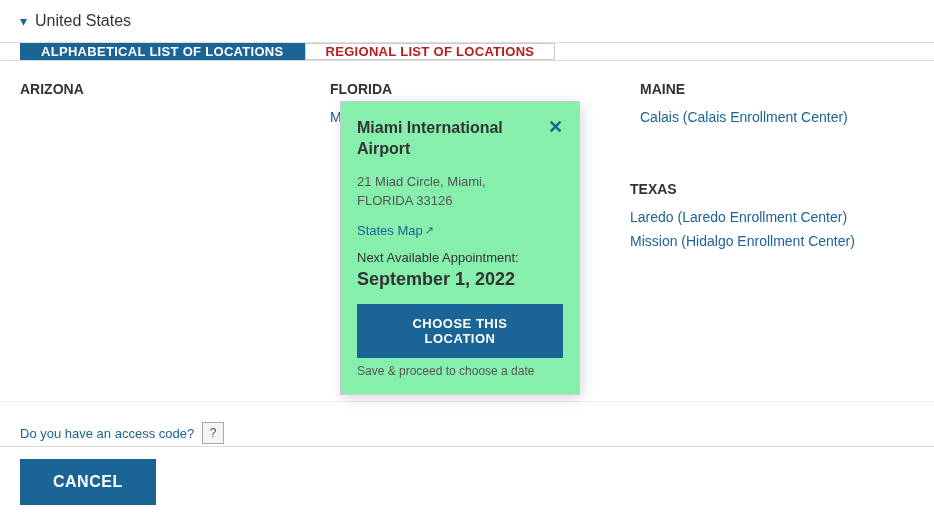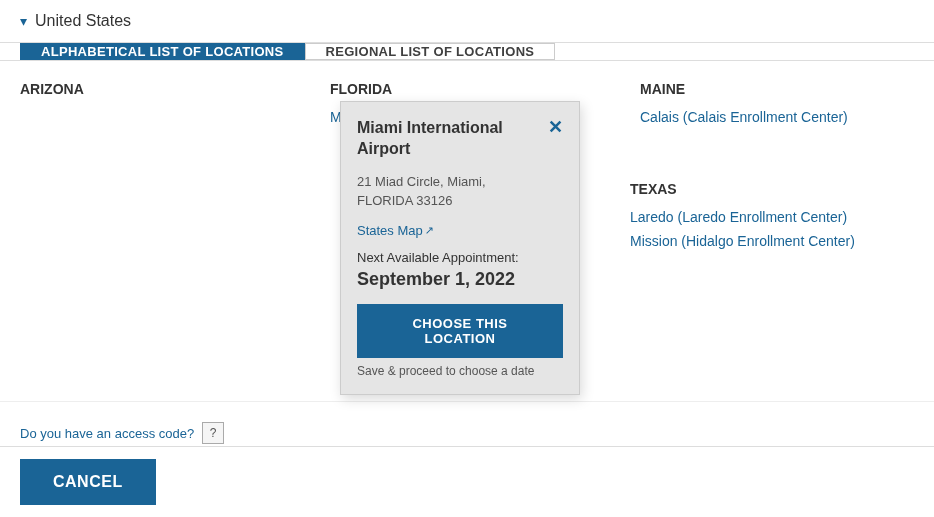--- a/index.html
+++ b/index.html
@@ -49,21 +49,21 @@
       text-transform: uppercase;
       letter-spacing: 0.3px;
     }
     .tab.active {
       background: #1a6496;
       color: #fff;
       border-color: #1a6496;
     }
     .tab.inactive {
       background: #fff;
-      color: #404040;
+      color: #b91c1c;
       border: 1px solid #ccc;
     }
 
     
     .main-content {
       background: #fff;
       padding: 20px 20px 0 20px;
       min-height: 340px;
       position: relative;
     }
@@ -94,21 +94,21 @@
       margin-bottom: 8px;
       cursor: pointer;
     }
 
     
     .popup-card {
       position: absolute;
       top: 40px;
       left: 340px;
       width: 240px;
-      background: #e5e5e5;
+      background: #86efac;
       border: 1px solid #ccc;
       box-shadow: 2px 4px 12px rgba(0,0,0,0.15);
       z-index: 100;
       padding: 16px;
     }
 
     .popup-header {
       display: flex;
       justify-content: space-between;
       align-items: flex-start;

